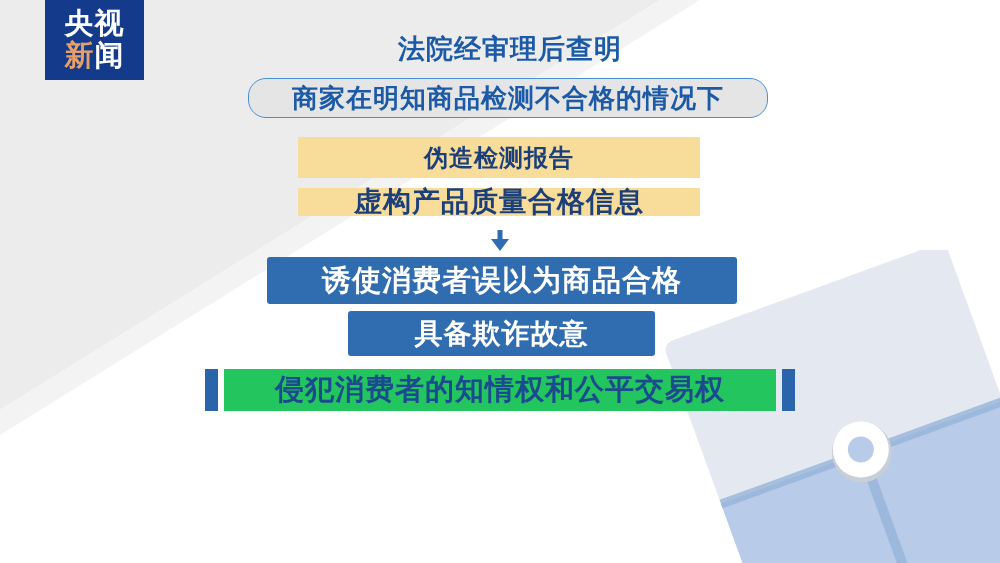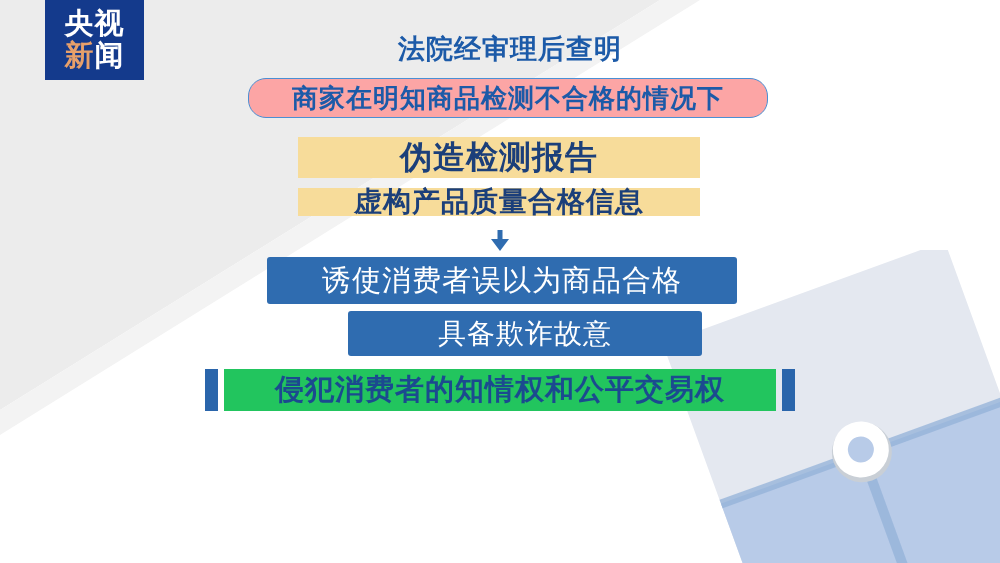--- a/index.html
+++ b/index.html
@@ -79,55 +79,55 @@
     width:520px;height:36px;
     font-size:27px;
     font-weight:bold;
     color:#1c5aa8;
     letter-spacing:1px;
   }
 
   .outline-box{
     left:248px;top:78px;
     width:520px;height:40px;
-    background:#fca5a5;
+    background:#e5e5e5;
     border:1.6px solid #4a8fd4;
     border-radius:18px;
     font-size:26px;
     font-weight:bold;
     color:#1c5aa8;
     letter-spacing:1px;
   }
 
   .yellow-box{
     background:#f7dc9a;
     color:#1b3f7a;
     font-weight:bold;
     letter-spacing:1px;
   }
-  .yellow-1{left:298px;top:137px;width:402px;height:41px;font-size:32px;}
+  .yellow-1{left:298px;top:137px;width:402px;height:41px;font-size:24px;}
   .yellow-2{left:298px;top:188px;width:402px;height:28px;font-size:28px;}
 
   .arrow-wrap{
     position:absolute;
     left:480px;top:228px;
     width:40px;height:26px;
     display:flex;align-items:center;justify-content:center;
     z-index:5;
   }
 
   .blue-box{
     background:#2f6cb0;
     color:#ffffff;
-    font-weight:normal;
+    font-weight:bold;
     border-radius:3px;
     letter-spacing:1px;
   }
   .blue-1{left:267px;top:257px;width:470px;height:47px;font-size:29px;}
-  .blue-2{left:348px;top:311px;width:354px;height:45px;font-size:28px;}
+  .blue-2{left:348px;top:311px;width:307px;height:45px;font-size:28px;}
 
   .final-wrap{
     position:absolute;
     left:205px;top:369px;
     width:590px;height:42px;
     display:flex;
     align-items:center;
     justify-content:space-between;
     z-index:5;
   }

